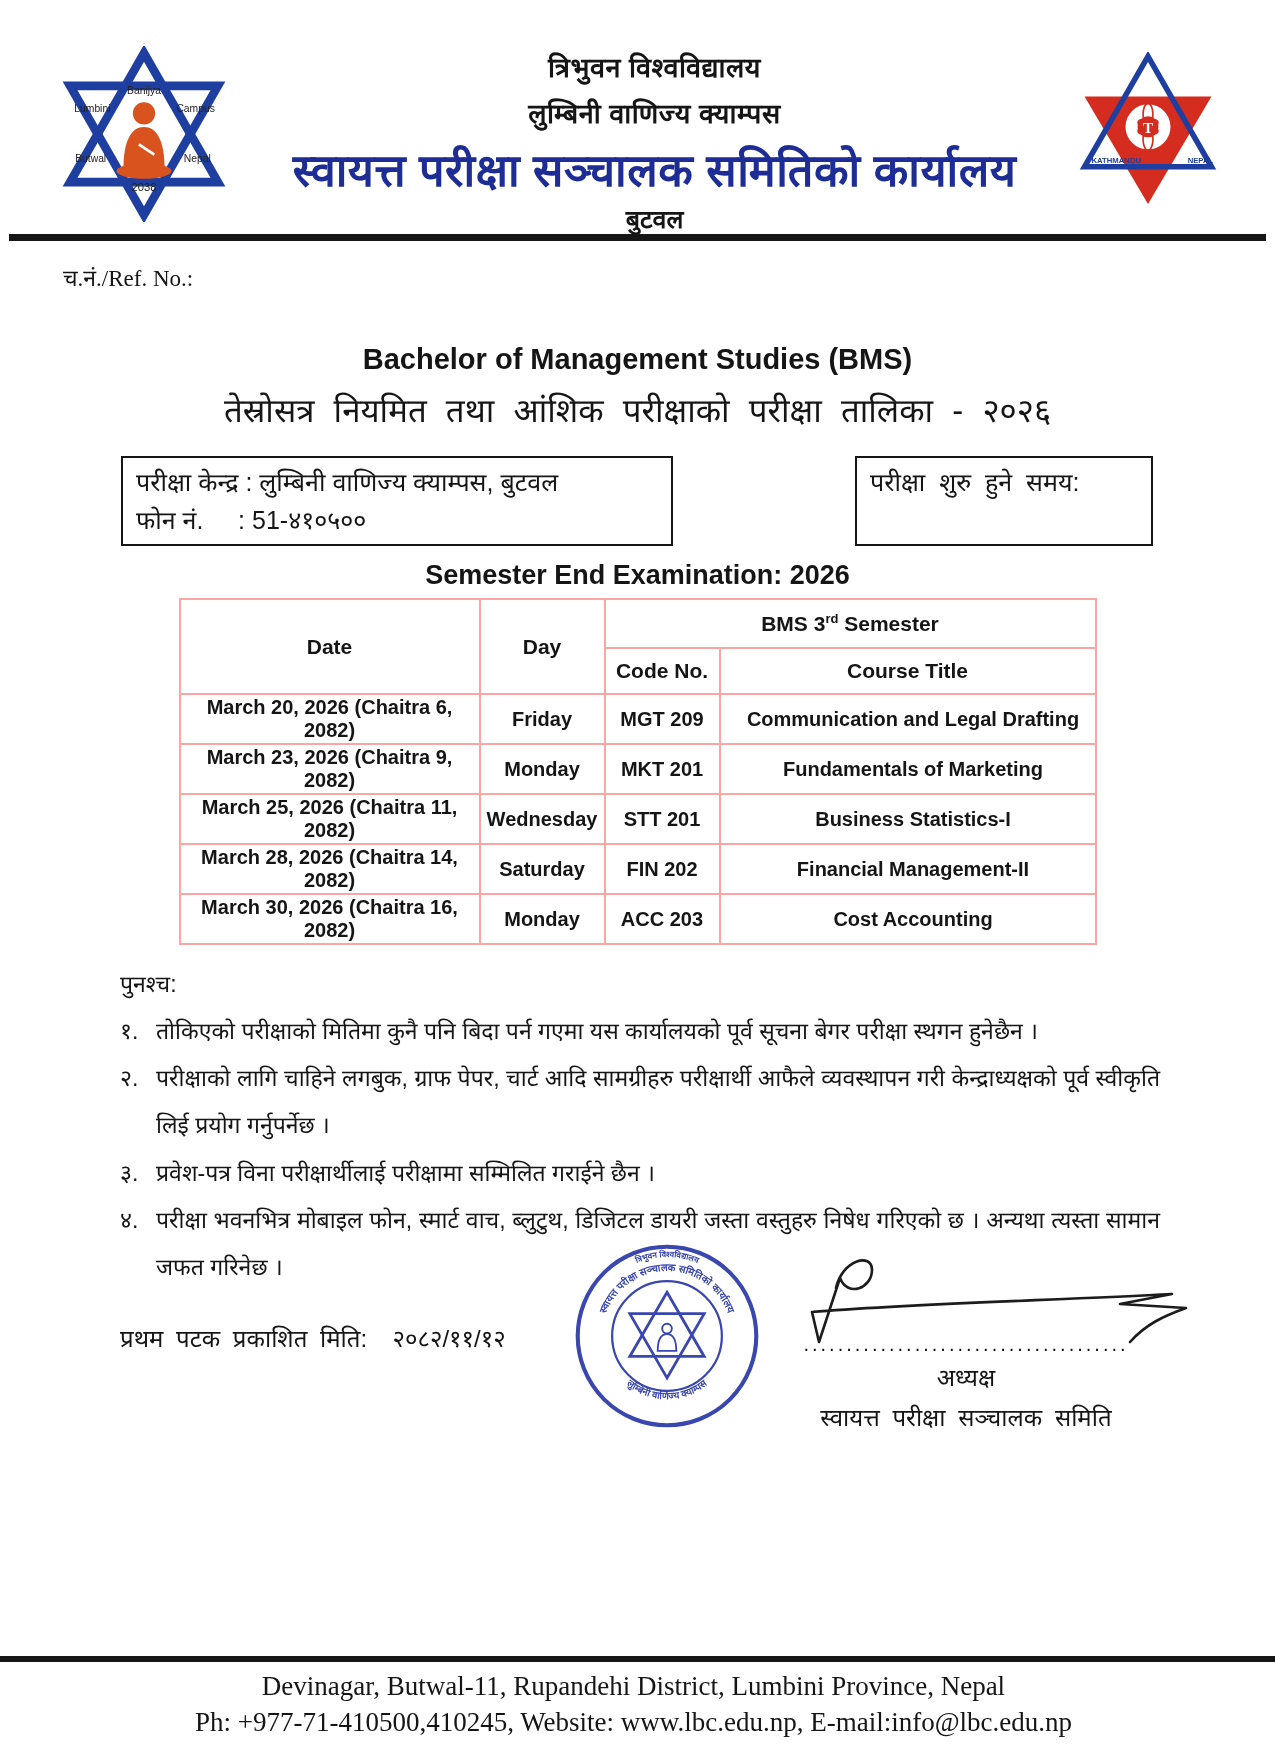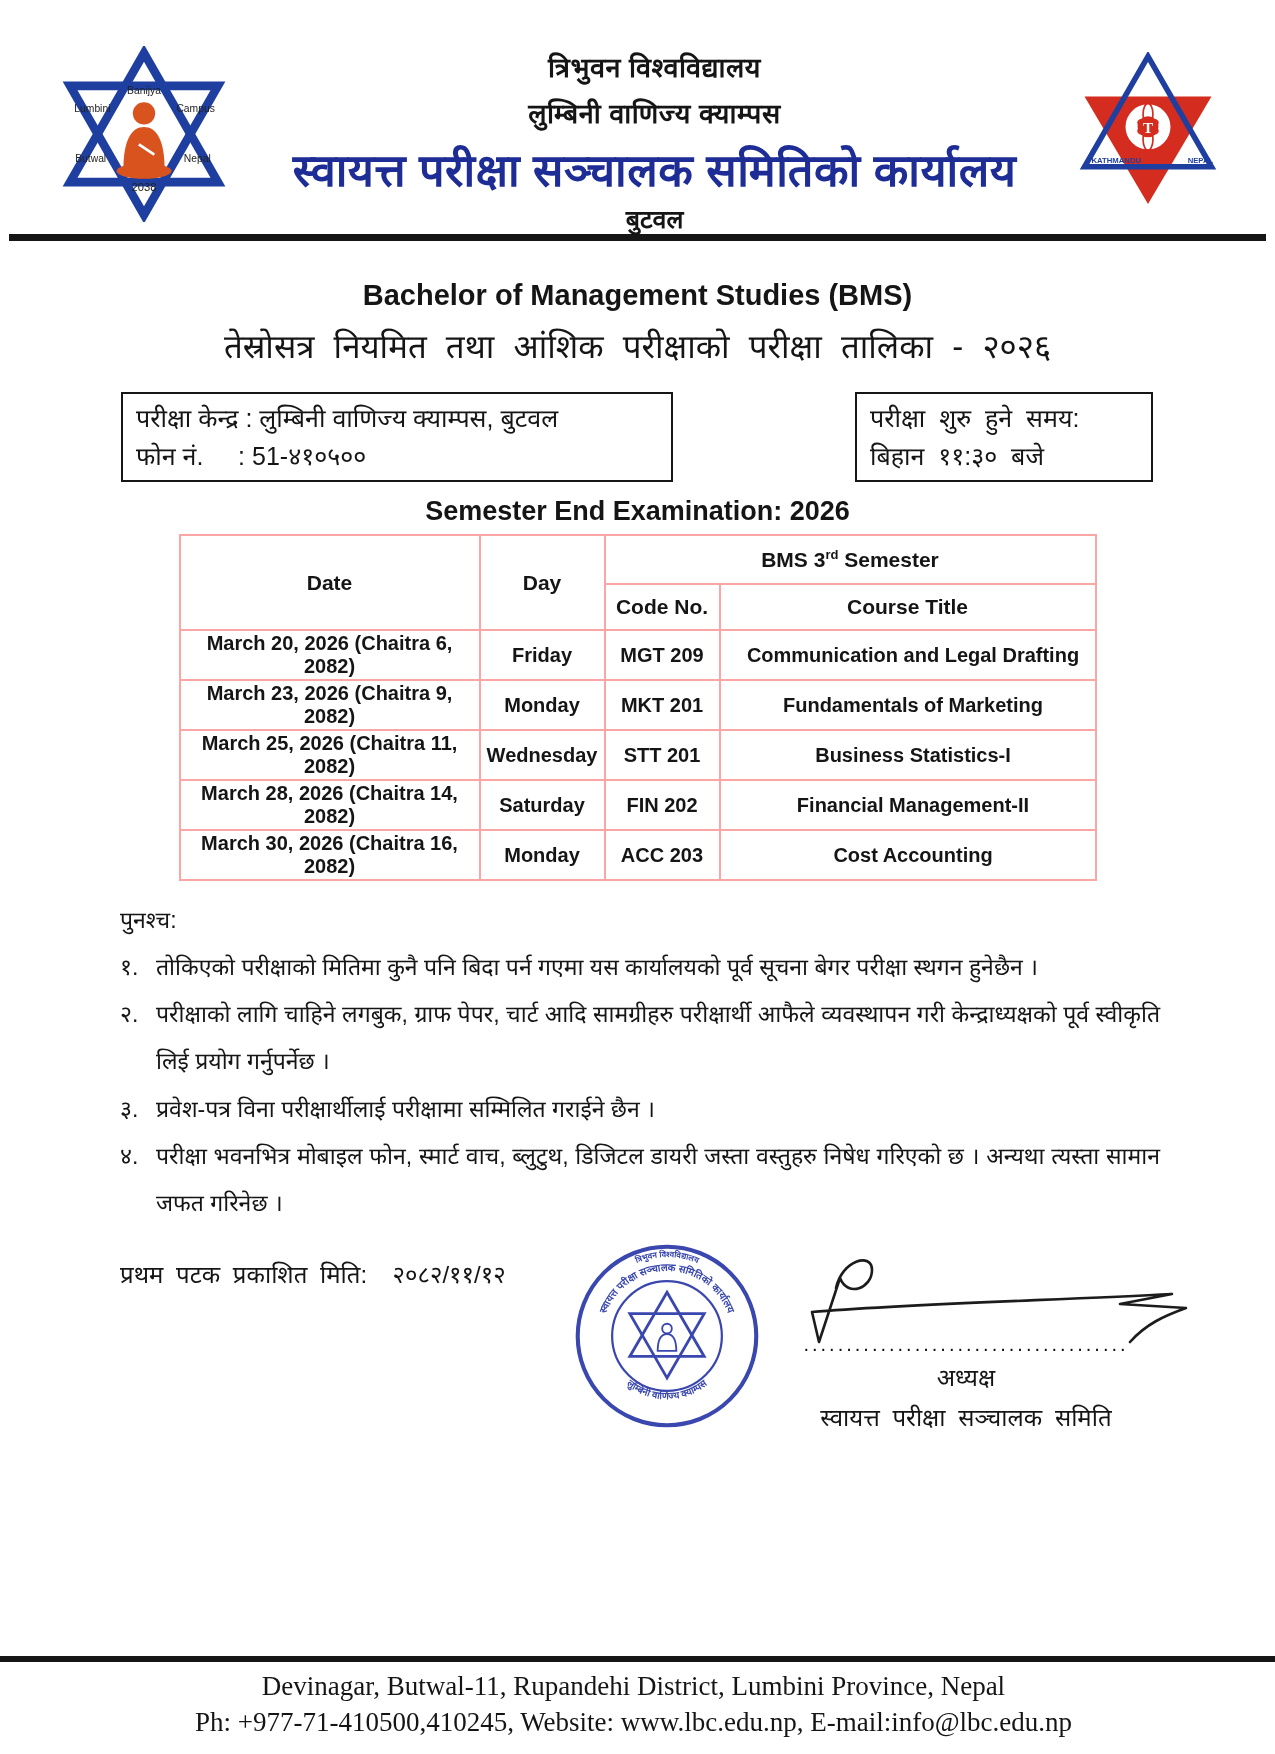--- a/index.html
+++ b/index.html
@@ -13,21 +13,21 @@
   .head-center{flex:1;text-align:center;padding-top:2px;}
   .head-line1,.head-line2{font-size:27px;font-weight:bold;letter-spacing:.5px;}
   .head-line2{margin-top:9px;}
   .head-line3{margin-top:7px;font-size:45px;font-weight:bold;color:#1e2d96;letter-spacing:.5px;white-space:nowrap;}
   .head-line4{margin-top:2px;font-size:25px;font-weight:bold;}
 
   .rule-top{height:7px;background:#161616;margin:4px 9px 0 9px;}
 
   .ref-line{margin:20px 0 0 63px;font-size:23px;font-family:"Liberation Serif", serif;}
 
-  .title-block{text-align:center;margin-top:38px;}
+  .title-block{text-align:center;margin-top:50px;}
   .title-en{font-size:29px;font-weight:bold;}
   .title-np{font-size:33px;margin-top:11px;word-spacing:10px;}
 
   
   .boxes{display:flex;justify-content:space-between;margin:24px 122px 0 121px;gap:45px;}
   .box{border:2px solid #161616;padding:5px 13px;font-size:25px;line-height:1.52;}
   .box-left{width:522px;}
   .box-right{width:268px;}
   .pre{white-space:pre-wrap;}
 
@@ -106,34 +106,34 @@
       </g>
       <circle cx="50" cy="53" r="7.6" fill="#d42c1f"></circle>
       <text x="50" y="57.5" font-size="11" text-anchor="middle" fill="#ffffff" font-family="Liberation Serif, serif" font-weight="bold">T</text>
       <text x="27" y="79" font-size="5.6" text-anchor="middle" fill="#1e3fa0" font-weight="bold">KATHMANDU</text>
       <text x="88" y="79" font-size="5.6" text-anchor="middle" fill="#1e3fa0" font-weight="bold">NEPAL</text>
     </svg>
   </div>
 
   <div class="rule-top"></div>
 
+  <div class="ref-line">च.नं./Ref. No.:</div>
 
   <div class="title-block">
     <div class="title-en">Bachelor of Management Studies (BMS)</div>
     <div class="title-np">तेस्रोसत्र नियमित तथा आंशिक परीक्षाको परीक्षा तालिका - २०२६</div>
   </div>
 
   <div class="boxes">
     <div class="box box-left">
       <div class="pre">परीक्षा केन्द्र : लुम्बिनी वाणिज्य क्याम्पस, बुटवल</div>
       <div class="pre">फोन नं.     : 51-४१०५००</div>
     </div>
     <div class="box box-right">
       <div class="pre">परीक्षा  शुरु  हुने  समय:</div>
-      <div class="pre">बिहान  ११:३०  बजे</div>
     </div>
   </div>
 
   <div class="table-caption">Semester End Examination: 2026</div>
 
   <table class="exam">
     <colgroup>
       <col class="col-date">
         <col class="col-day">
         <col class="col-code">

